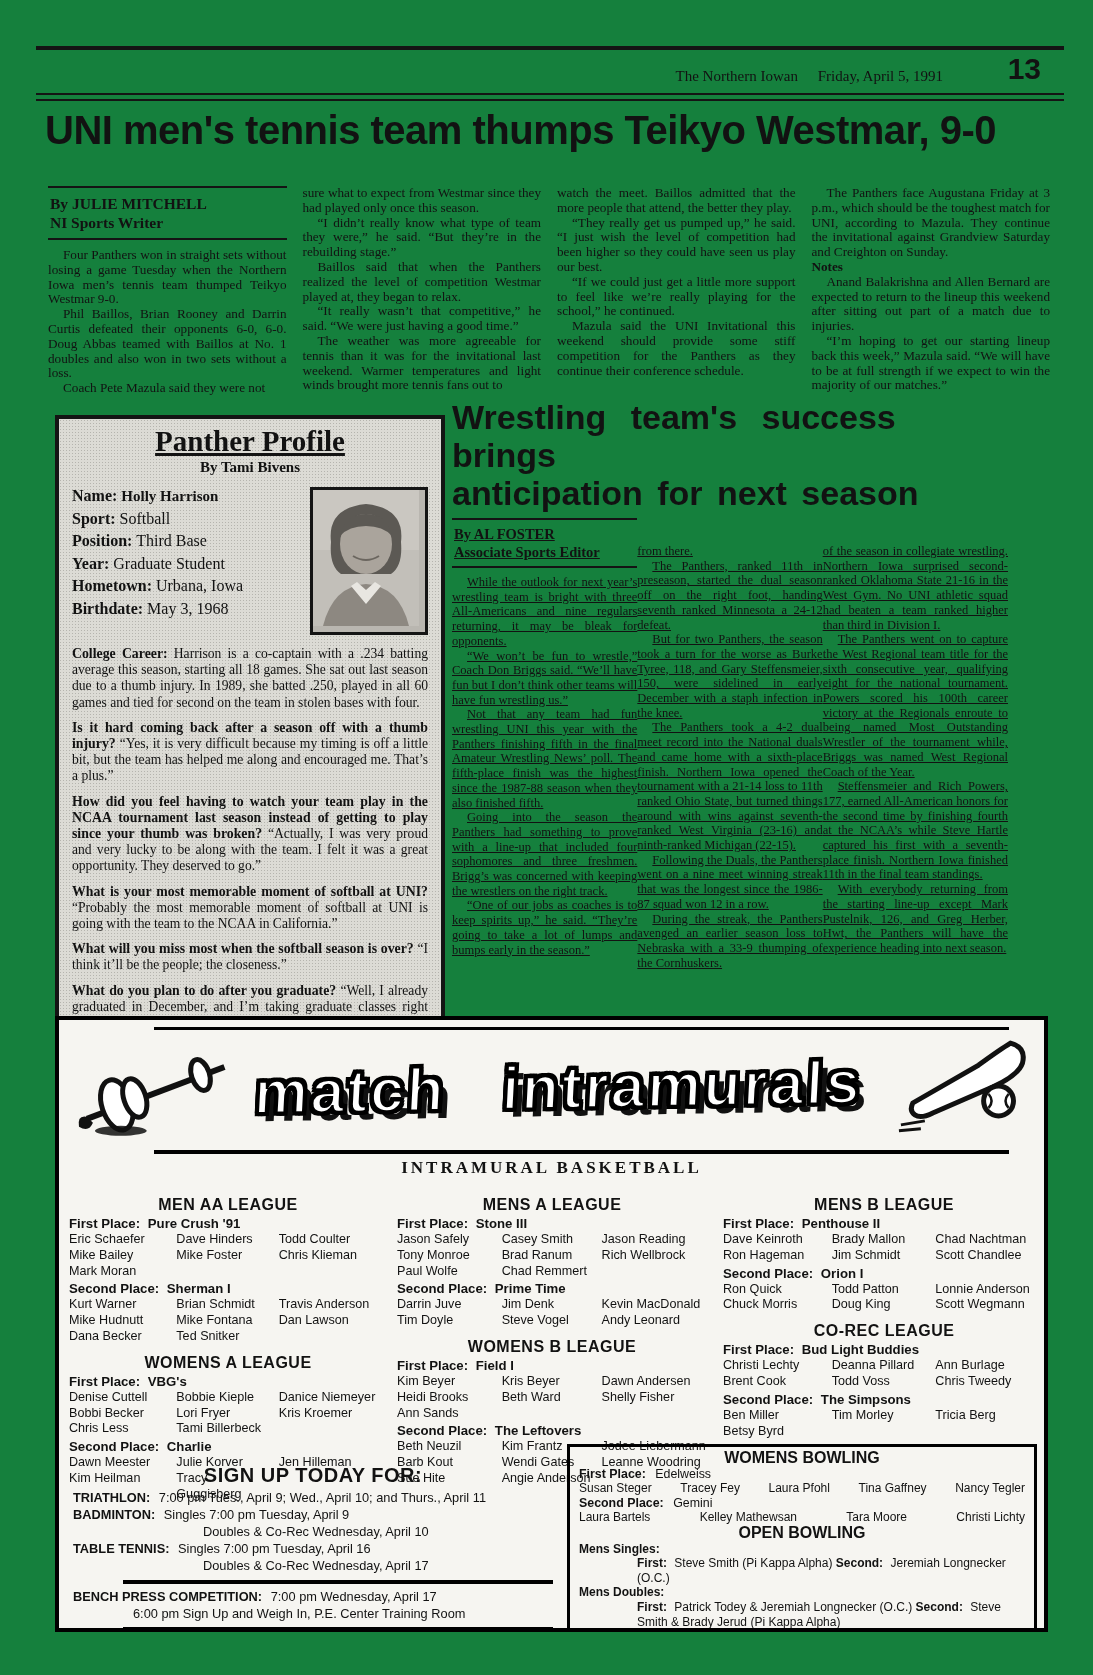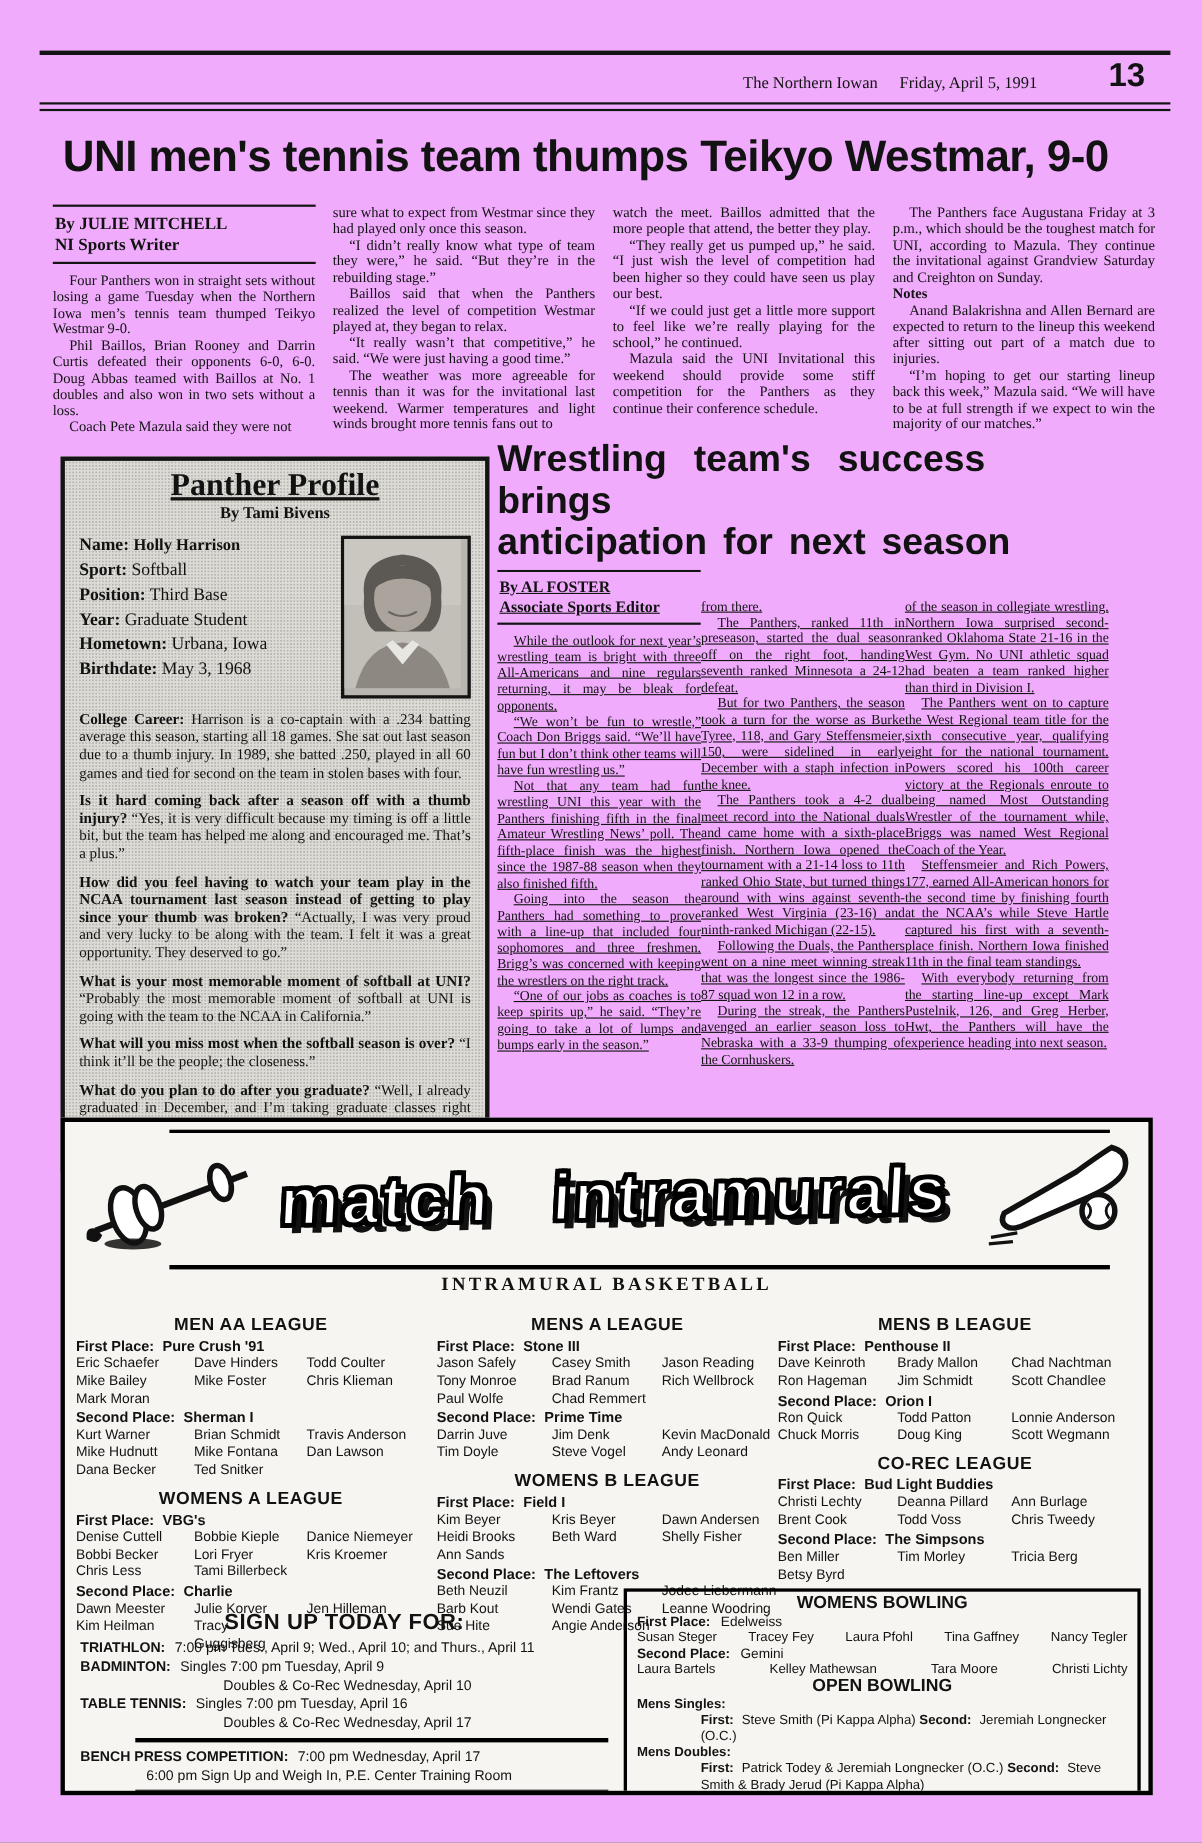--- a/index.html
+++ b/index.html
@@ -1,29 +1,29 @@
 <!DOCTYPE html>
 <html><head>
 <meta charset="utf-8">
 <style>
   html,body{margin:0;padding:0;background:#9a9a9a;}
-  .page{position:relative;width:1093px;height:1675px;background:#f0abfc;color:#121212;
+  .page{position:relative;width:1093px;height:1675px;background:#15803d;color:#121212;
         font-family:"Liberation Serif",serif;overflow:hidden;}
 
   
   .rule-top{position:absolute;left:36px;top:46px;width:1028px;height:4px;background:#141414;}
   .masthead{position:absolute;right:150px;top:68px;font-size:15px;white-space:nowrap;}
   .masthead .paper{margin-right:16px;}
   .pageno{position:absolute;right:52px;top:52px;font-family:"Liberation Sans",sans-serif;
           font-weight:bold;font-size:30px;}
   .rule-d1{position:absolute;left:36px;top:93px;width:1028px;height:2px;background:#141414;}
   .rule-d2{position:absolute;left:36px;top:99px;width:1028px;height:2px;background:#141414;}
 
   
-  .tennis-headline{position:absolute;left:45px;top:108px;margin:12px;width:1010px;
+  .tennis-headline{position:absolute;left:45px;top:108px;margin:0;width:1010px;
         font-family:"Liberation Sans",sans-serif;font-weight:bold;font-size:40px;
         letter-spacing:-0.5px;}
   .tennis-cols{position:absolute;left:48px;top:186px;width:1002px;height:226px;
         display:flex;gap:16px;}
   .tennis-cols .col{flex:1;font-size:13.2px;line-height:14.8px;text-align:justify;}
   .col p{margin:0;text-indent:15px;}
   .col.cont p:first-child{text-indent:0;}
   .byline-box{border-top:2px solid #141414;border-bottom:2px solid #141414;
         padding:6px 2px;margin-bottom:8px;font-weight:bold;font-size:15.5px;line-height:19px;
         text-align:left;}
@@ -71,21 +71,21 @@
         text-shadow:-3px -3px 0 #000,3px -3px 0 #000,-3px 3px 0 #000,3px 3px 0 #000,
                     -3px 0 0 #000,3px 0 0 #000,0 -3px 0 #000,0 3px 0 #000,8px 8px 0 #111;}
   .bubble span{margin:0 18px;}
   .banner-rule{position:absolute;left:95px;top:130px;width:855px;height:4px;background:#000;}
   .intra-title{position:absolute;left:0;top:138px;width:100%;text-align:center;margin:0;
         font-family:"Liberation Serif",serif;font-weight:bold;font-size:17px;letter-spacing:3px;}
 
   .lg-col{position:absolute;top:176px;}
   .lg-col1{left:10px;width:318px;}
   .lg-col2{left:338px;width:310px;}
-  .lg-col3{left:648px;width:322px;}
+  .lg-col3{left:664px;width:322px;}
   .league h3{margin:0 0 1px;text-align:center;font-size:16px;letter-spacing:0.5px;}
   .league + .league{margin-top:9px;}
   .place{font-weight:bold;font-size:13.2px;margin:2px 0 1px;}
   .place .pteam{margin-left:4px;}
   .names{display:grid;grid-template-columns:1.05fr 1fr 1.1fr;font-size:12.6px;line-height:15.8px;
         column-gap:4px;}
 
   
   .signup{position:absolute;left:14px;top:448px;width:480px;font-size:12.8px;line-height:14.6px;}
   .signup h3{margin:0 0 8px;text-align:center;font-size:20px;letter-spacing:0.5px;}

